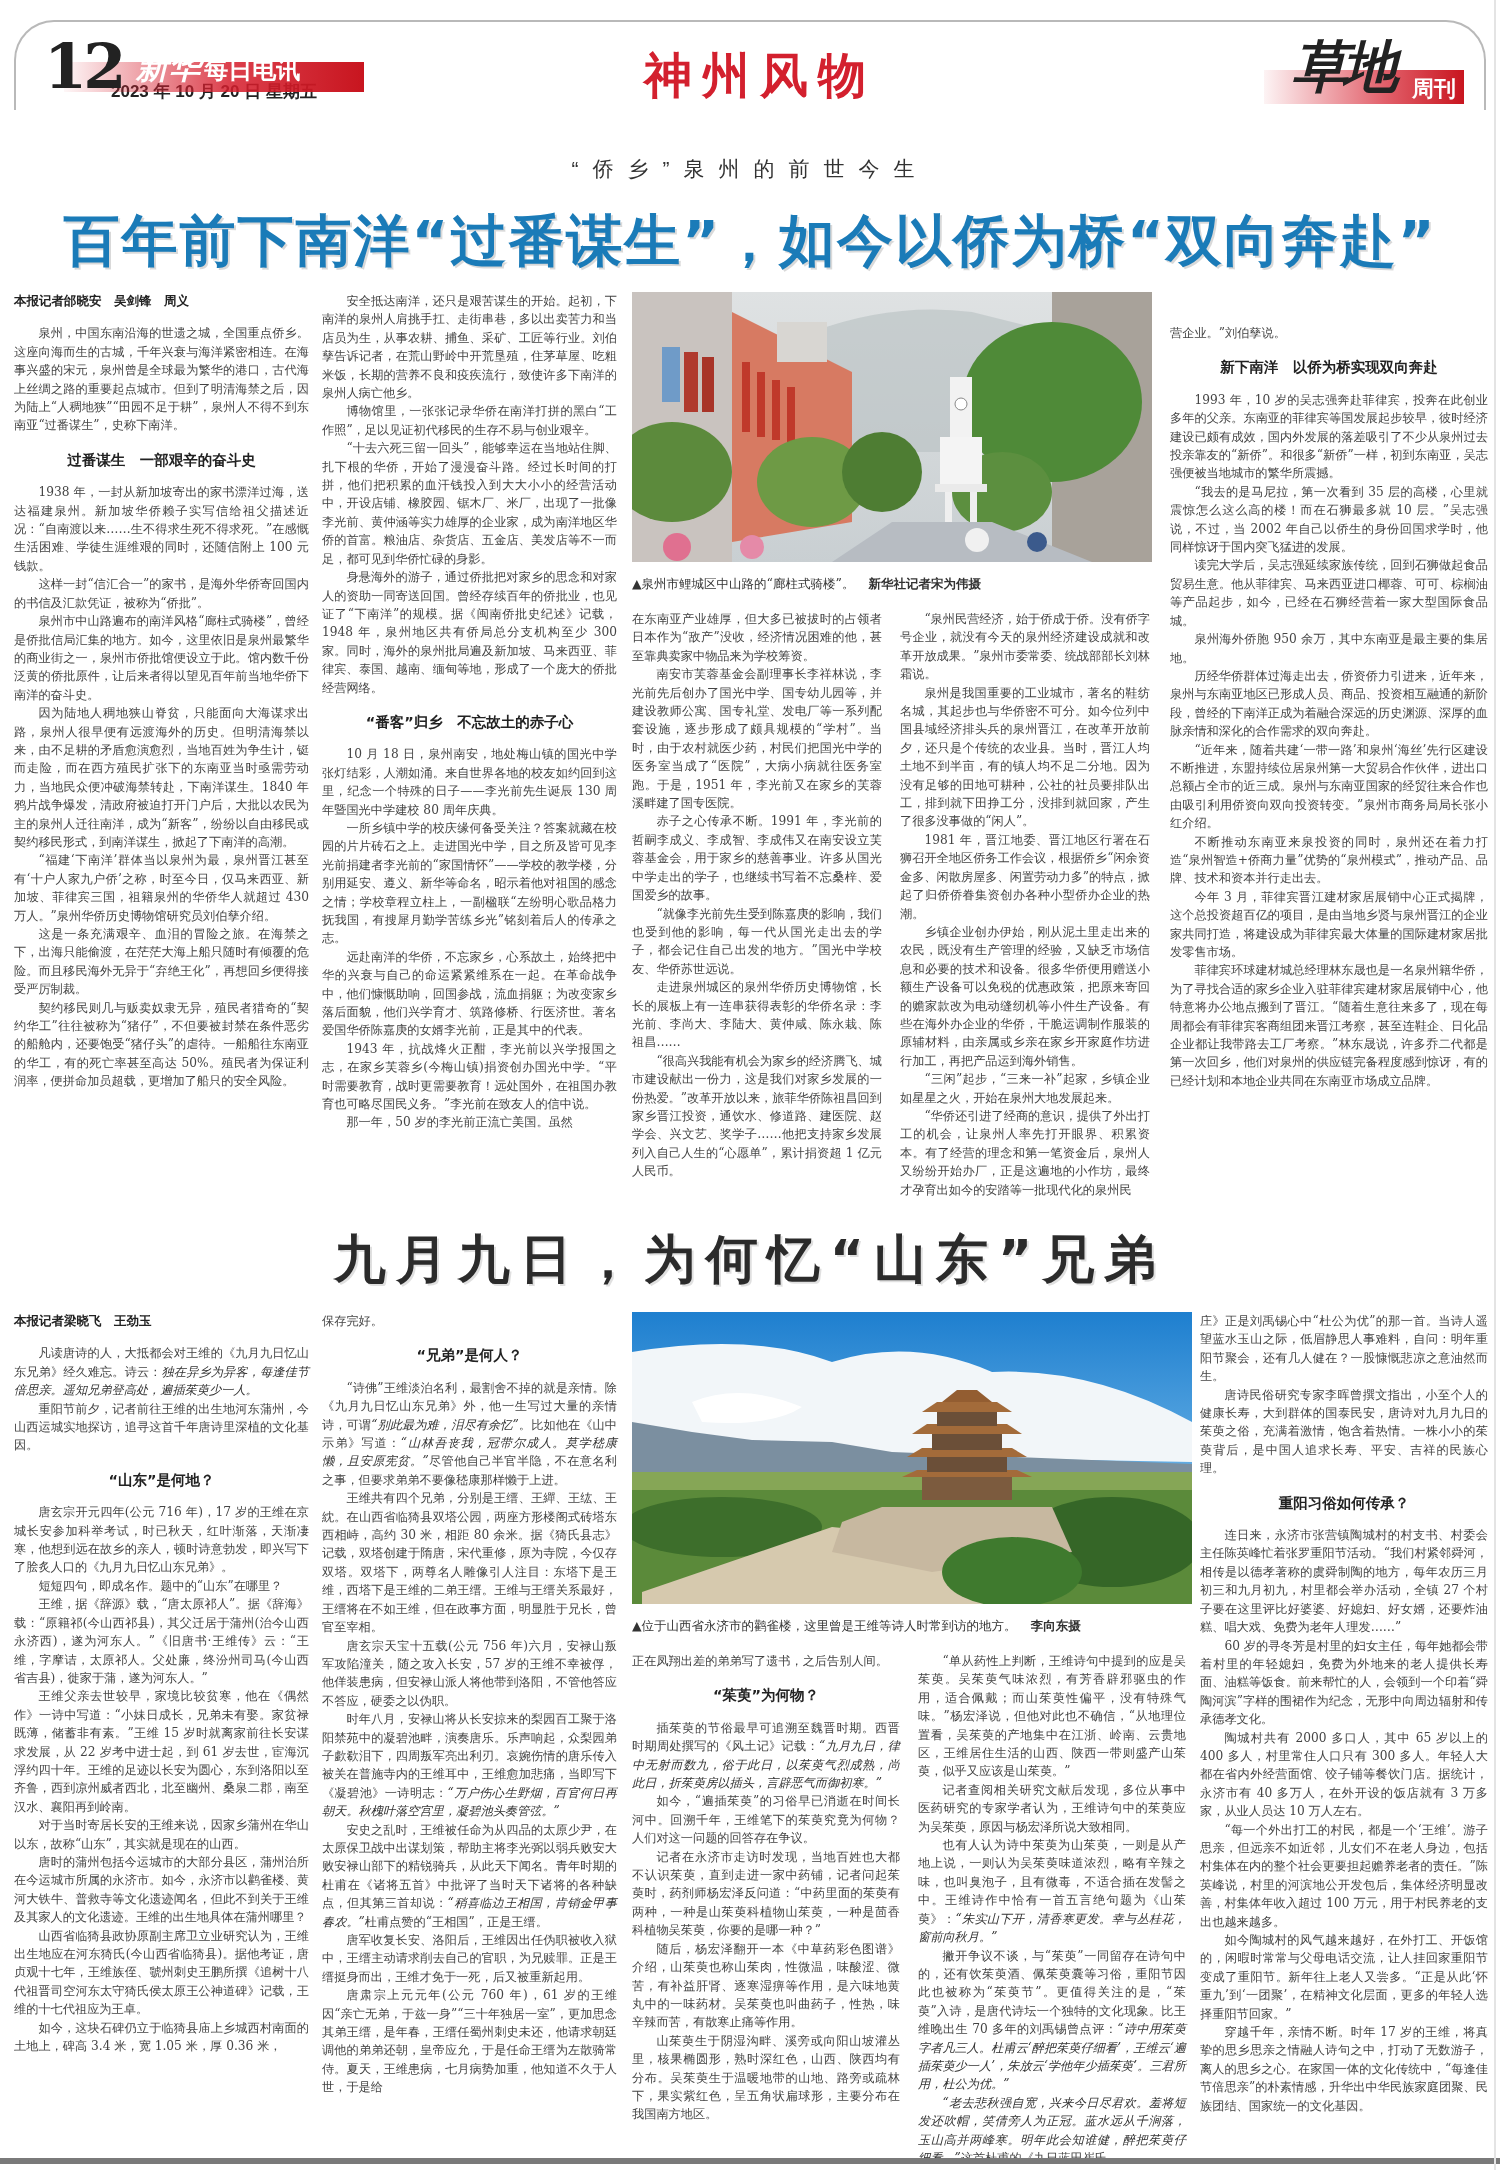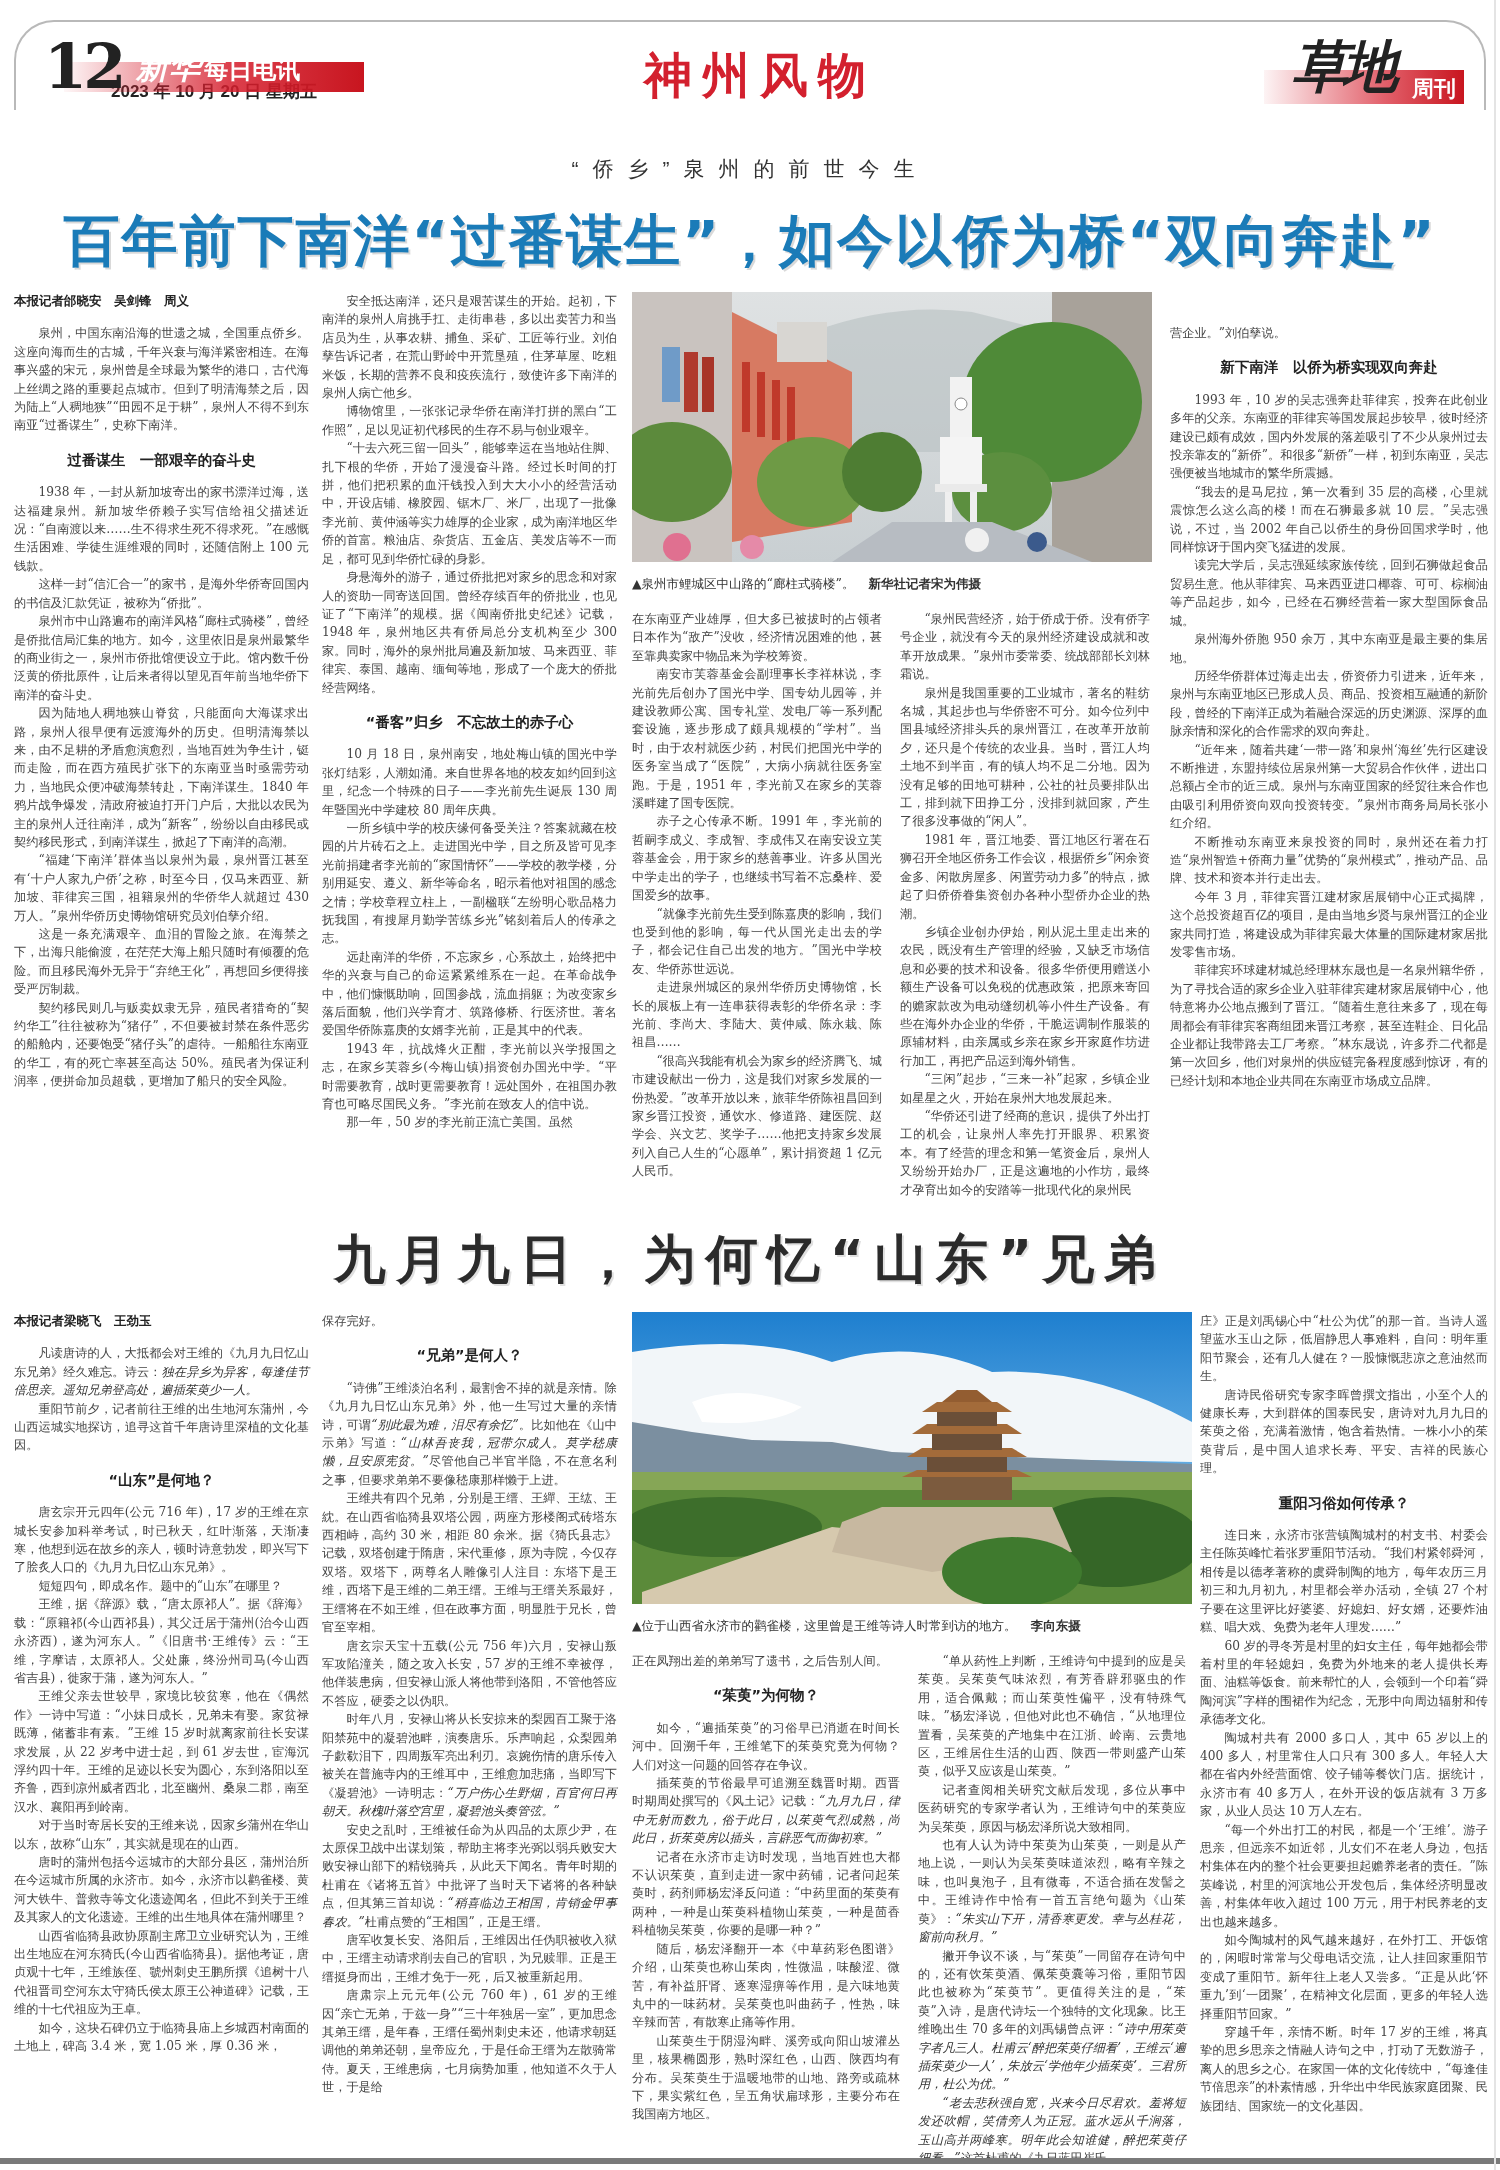--- a/index.html
+++ b/index.html
@@ -271,22 +271,22 @@
     <ellipse cx="380" cy="260" rx="70" ry="35" fill="#3f7a2e"></ellipse>
   </svg>
 </div>
 <div class="caption" style="left:632px; top:1618px; width:560px;">
   <span>▲位于山西省永济市的鹳雀楼，这里曾是王维等诗人时常到访的地方。</span><span class="credit">李向东摄</span>
 </div>
 
 <div class="col" id="a2c3" style="left:632px; top:1652px; width:268px; height:500px;">
     <p class="noindent">正在凤翔出差的弟弟写了遗书，之后告别人间。</p>
     <p class="subhead">“茱萸”为何物？</p>
+    <p>插茱萸的节俗最早可追溯至魏晋时期。西晋时期周处撰写的《风土记》记载：<span class="verse">“九月九日，律中无射而数九，俗于此日，以茱萸气烈成熟，尚此日，折茱萸房以插头，言辟恶气而御初寒。”</span></p>
     <p>如今，“遍插茱萸”的习俗早已消逝在时间长河中。回溯千年，王维笔下的茱萸究竟为何物？人们对这一问题的回答存在争议。</p>
-    <p>插茱萸的节俗最早可追溯至魏晋时期。西晋时期周处撰写的《风土记》记载：<span class="verse">“九月九日，律中无射而数九，俗于此日，以茱萸气烈成熟，尚此日，折茱萸房以插头，言辟恶气而御初寒。”</span></p>
     <p>记者在永济市走访时发现，当地百姓也大都不认识茱萸，直到走进一家中药铺，记者问起茱萸时，药剂师杨宏泽反问道：“中药里面的茱萸有两种，一种是山茱萸科植物山茱萸，一种是茴香科植物吴茱萸，你要的是哪一种？”</p>
     <p>随后，杨宏泽翻开一本《中草药彩色图谱》介绍，山茱萸也称山茱肉，性微温，味酸涩、微苦，有补益肝肾、逐寒湿痹等作用，是六味地黄丸中的一味药材。吴茱萸也叫曲药子，性热，味辛辣而苦，有散寒止痛等作用。</p>
     <p>山茱萸生于阴湿沟畔、溪旁或向阳山坡灌丛里，核果椭圆形，熟时深红色，山西、陕西均有分布。吴茱萸生于温暖地带的山地、路旁或疏林下，果实紫红色，呈五角状扁球形，主要分布在我国南方地区。</p>
   </div>
 <div class="col" id="a2c4" style="left:918px; top:1652px; width:268px; height:500px;">
     <p>“单从药性上判断，王维诗句中提到的应是吴茱萸。吴茱萸气味浓烈，有芳香辟邪驱虫的作用，适合佩戴；而山茱萸性偏平，没有特殊气味。”杨宏泽说，但他对此也不确信，“从地理位置看，吴茱萸的产地集中在江浙、岭南、云贵地区，王维居住生活的山西、陕西一带则盛产山茱萸，似乎又应该是山茱萸。”</p>
     <p>记者查阅相关研究文献后发现，多位从事中医药研究的专家学者认为，王维诗句中的茱萸应为吴茱萸，原因与杨宏泽所说大致相同。</p>
     <p>也有人认为诗中茱萸为山茱萸，一则是从产地上说，一则认为吴茱萸味道浓烈，略有辛辣之味，也叫臭泡子，且有微毒，不适合插在发髻之中。王维诗作中恰有一首五言绝句题为《山茱萸》：<span class="verse">“朱实山下开，清香寒更发。幸与丛桂花，窗前向秋月。”</span></p>
     <p>撇开争议不谈，与“茱萸”一同留存在诗句中的，还有饮茱萸酒、佩茱萸囊等习俗，重阳节因此也被称为“茱萸节”。更值得关注的是，“茱萸”入诗，是唐代诗坛一个独特的文化现象。比王维晚出生 70 多年的刘禹锡曾点评：<span class="verse">“诗中用茱萸字者凡三人。杜甫云‘醉把茱萸仔细看’，王维云‘遍插茱萸少一人’，朱放云‘学他年少插茱萸’。三君所用，杜公为优。”</span></p>
     <p><span class="verse">“老去悲秋强自宽，兴来今日尽君欢。羞将短发还吹帽，笑倩旁人为正冠。蓝水远从千涧落，玉山高并两峰寒。明年此会知谁健，醉把茱萸仔细看。”</span>这首杜甫的《九日蓝田崔氏</p>

